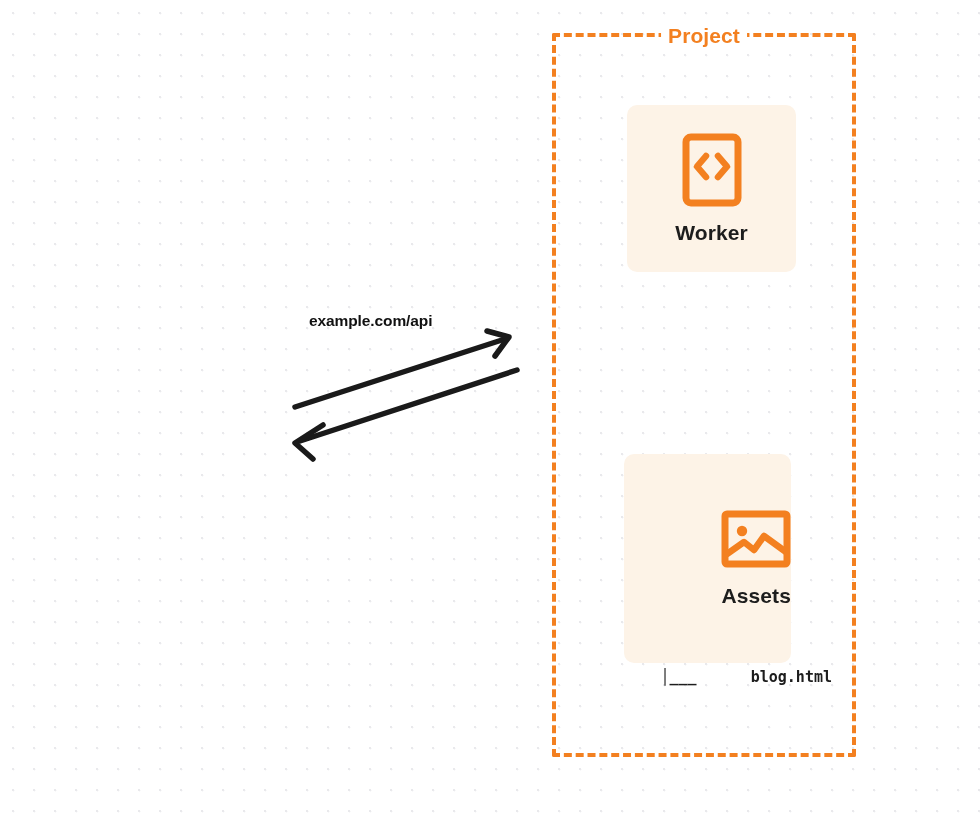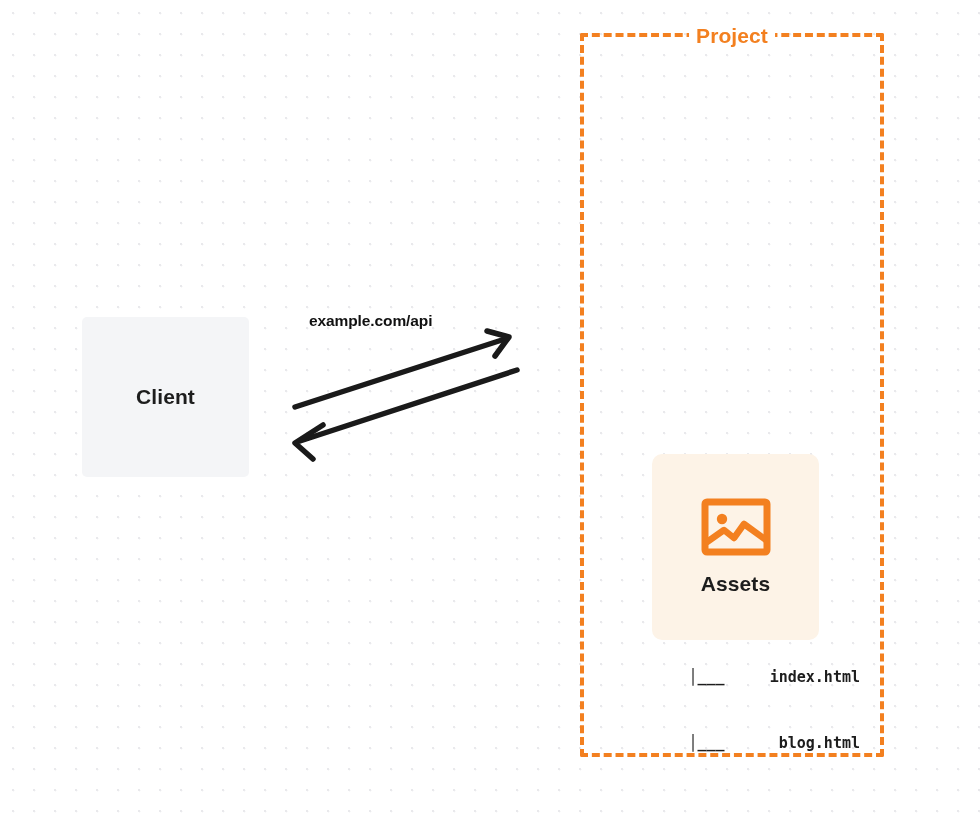--- a/index.html
+++ b/index.html
@@ -61,21 +61,21 @@
     font-weight: bold;
     color: #111111;
     letter-spacing: -0.1px;
     white-space: nowrap;
     margin-top: 23px;
   }
 
   
   #project-container {
     position: absolute;
-    left: 580px;
+    left: 552px;
     top: 33px;
     width: 304px;
     height: 724px;
     box-sizing: border-box;
     border: 4px dashed #f38020;
     border-radius: 2px;
   }
   #project-title {
     position: absolute;
     left: 50%;
@@ -103,21 +103,22 @@
   #worker-card {
     left: 71px;
     top: 68px;
     width: 169px;
     height: 167px;
   }
   #assets-card {
     left: 68px;
     top: 417px;
     width: 167px;
-    height: 186px;
+    height: 209px;
+    align-items: flex-end;
   }
   .service-icon {
     display: block;
     margin-bottom: 14px;
   }
   #assets-card .service-icon {
     margin-bottom: 16px;
   }
   .service-label {
     font-size: 21px;
@@ -142,53 +143,57 @@
   }
   #file-tree .tree-line {
     display: block;
   }
 </style>
 </head>
 <body>
 
 <div id="canvas">
 
-  <div id="client-node">
-    <span class="node-label">Client</span>
-  </div>
 
   <svg id="arrows" viewBox="0 0 980 818" xmlns="http://www.w3.org/2000/svg">
 
     <g>
       <line x1="295" y1="407" x2="505" y2="339" stroke="#1a1a1a" stroke-width="5.5" stroke-linecap="round"></line>
       <polyline points="487,331 509,337 495,356" fill="none" stroke="#1a1a1a" stroke-width="5.5" stroke-linecap="round" stroke-linejoin="round"></polyline>
     </g>
 
     <g>
       <line x1="517" y1="370" x2="300" y2="441" stroke="#1a1a1a" stroke-width="5.5" stroke-linecap="round"></line>
       <polyline points="323,425 295,443 313,459" fill="none" stroke="#1a1a1a" stroke-width="5.5" stroke-linecap="round" stroke-linejoin="round"></polyline>
     </g>
   </svg>
 
   <div id="request-label">example.com/api</div>
 
   <div id="project-container">
 
     <div id="project-title">Project</div>
 
+    <div id="worker-card" class="service-card">
+      <svg class="service-icon" width="60" height="74" viewBox="0 0 60 74" xmlns="http://www.w3.org/2000/svg">
+        <rect x="4" y="4" width="52" height="66" rx="5" ry="5" fill="none" stroke="#f38020" stroke-width="7"></rect>
+        <polyline points="24,23 15,33.5 24,44" fill="none" stroke="#f38020" stroke-width="6.5" stroke-linecap="round" stroke-linejoin="round"></polyline>
+        <polyline points="36,23 45,33.5 36,44" fill="none" stroke="#f38020" stroke-width="6.5" stroke-linecap="round" stroke-linejoin="round"></polyline>
+      </svg>
+      <span class="service-label">Worker</span>
+    </div>
 
     <div id="assets-card" class="service-card">
       <svg class="service-icon" width="70" height="58" viewBox="0 0 70 58" xmlns="http://www.w3.org/2000/svg">
         <rect x="4" y="4" width="62" height="50" rx="2" ry="2" fill="none" stroke="#f38020" stroke-width="7"></rect>
         <circle cx="21" cy="21" r="5.2" fill="#f38020"></circle>
         <polyline points="6,44 23,32 33,40 43,26 65,42" fill="none" stroke="#f38020" stroke-width="6.5" stroke-linecap="round" stroke-linejoin="round"></polyline>
       </svg>
       <span class="service-label">Assets</span>
     </div>
 
     <div id="file-tree">
-      <span class="tree-line">│___     index.html</span>
       <span class="tree-line">│___      blog.html</span>
       
     </div>
 
   </div>
 </div>
 
 </body></html>

